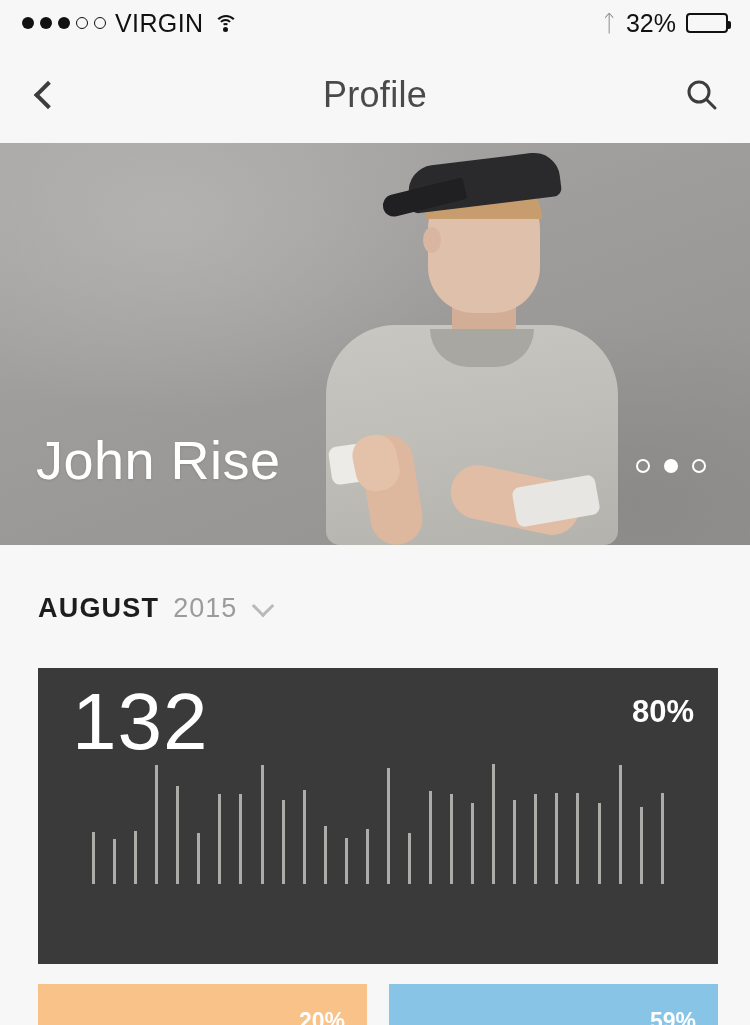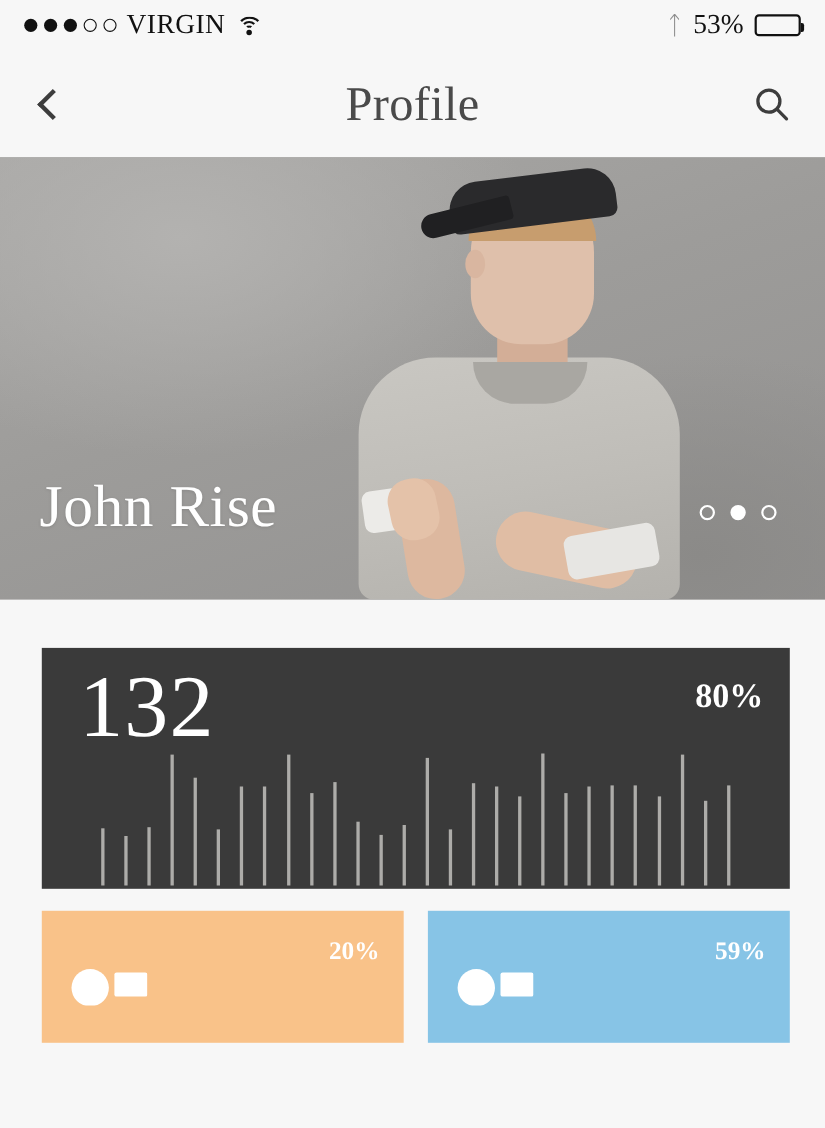--- a/index.html
+++ b/index.html
@@ -2,21 +2,21 @@
 <html><head>
 <meta charset="utf-8">
 <style>
   * { margin:0; padding:0; box-sizing:border-box; }
   html, body {
     width:750px; height:1025px;
     font-family:"Liberation Sans", sans-serif;
     background:#f7f7f7;
     overflow:hidden;
   }
-  .phone { position:relative; width:750px; height:1025px; background:#f7f7f7;font-family:Liberation Serif, serif; }
+  .phone { position:relative; width:750px; height:1025px; background:#f7f7f7; }
 
   
   .statusbar {
     height:46px; background:#f7f7f7;
     display:flex; align-items:center;
     padding:0 22px;
     position:relative;
   }
   .sb-left { display:flex; align-items:center; gap:9px; }
   .sig-dots { display:flex; align-items:center; gap:6px; }
@@ -45,21 +45,21 @@
   .batt-fill { height:100%; background:#111; border-radius:1px; }
 
   
   .navbar {
     height:97px; background:#f7f7f7;
     display:flex; align-items:center; justify-content:space-between;
     padding:0 26px;
   }
   .nav-back { width:44px; height:44px; display:flex; align-items:center; justify-content:center; }
   .chev-left { width:20px; height:20px; border-left:4px solid #3d3d3d; border-bottom:4px solid #3d3d3d; transform:rotate(45deg); }
-  .nav-title { font-size:44px; color:#4a4a4a; letter-spacing:0.3px; }
+  .nav-title { font-size:36px; color:#4a4a4a; letter-spacing:0.3px; }
   .nav-search { width:44px; height:44px; display:flex; align-items:center; justify-content:center; }
 
   
   .hero { position:relative; width:750px; height:402px; overflow:hidden; background:#9b9a98; }
   .hero-bg {
     position:absolute; inset:0;
     background:
       radial-gradient(ellipse 70% 80% at 22% 18%, #b3b2b0 0%, rgba(179,178,176,0) 62%),
       radial-gradient(ellipse 60% 70% at 85% 90%, #8b8a88 0%, rgba(139,138,136,0) 65%),
       linear-gradient(160deg, #a9a8a6 0%, #9d9c9a 45%, #929190 100%);
@@ -93,21 +93,21 @@
   .hdot { width:14px; height:14px; border-radius:50%; border:2.5px solid #fff; }
   .hdot.on { background:#fff; }
 
   
   .month-row { display:flex; align-items:center; gap:14px; padding:48px 0 0 38px; }
   .month { font-size:27px; font-weight:bold; color:#1d1d1d; letter-spacing:1.2px; }
   .year { font-size:27px; color:#9b9b9b; letter-spacing:1px; }
   .chev-down { width:16px; height:16px; border-right:3px solid #b9b9b9; border-bottom:3px solid #b9b9b9; transform:rotate(45deg); margin-top:-6px; margin-left:4px; }
 
   
-  .card-dark { position:relative; margin:44px 32px 0 38px; height:219px; background:#3a3a3a; }
+  .card-dark { position:relative; margin:44px 32px 0 38px; height:296px; background:#3a3a3a; }
   .card-top { position:relative; height:216px; }
   .big-num { position:absolute; left:34px; top:14px; font-size:80px; color:#fff; font-weight:300; letter-spacing:1px; line-height:1; }
   .pct-top { position:absolute; right:24px; top:26px; font-size:31px; color:#fff; font-weight:bold; }
   .chart { position:absolute; left:54px; right:54px; bottom:0; height:120px; display:flex; align-items:flex-end; justify-content:space-between; }
   .bar { width:3px; background:#adaca9; }
   .card-foot {
     position:absolute; left:0; right:0; bottom:0; height:80px; background:#2b2b2b;
     display:flex; align-items:center; justify-content:space-between; padding:0 26px 0 36px;
   }
   .foot-label { font-size:22px; color:#fff; font-weight:bold; letter-spacing:2.2px; }
@@ -138,21 +138,21 @@
       <span class="carrier">VIRGIN</span>
       <span class="wifi">
         <i class="a"></i>
           <i class="b"></i>
           <i class="c"></i>
           <i class="d"></i>
       </span>
     </div>
     <div class="sb-right">
       <span class="bt">ᛏ</span>
-      <span class="batt-pct">53%</span>
+      <span class="batt-pct">32%</span>
       <span class="batt"><span class="batt-fill" style="width:95%"></span></span>
     </div>
   </div>
 
   <div class="navbar">
     <div class="nav-back">
       <span class="chev-left"></span>
     </div>
     <div class="nav-title">Profile</div>
     <div class="nav-search">
@@ -181,20 +181,25 @@
       <div class="hand"></div>
     </div>
     <div class="hero-name">John Rise</div>
     <div class="hero-dots">
       <span class="hdot"></span>
       <span class="hdot on"></span>
       <span class="hdot"></span>
     </div>
   </div>
 
+  <div class="month-row">
+    <span class="month">AUGUST</span>
+    <span class="year">2015</span>
+    <span class="chev-down"></span>
+  </div>
 
   <div class="card-dark">
     <div class="card-top">
       <div class="big-num">132</div>
       <div class="pct-top">80%</div>
       <div class="chart" id="chart">
           <span class="bar" title="1: 36" style="height: 43.3735%; background: rgb(173, 172, 169);"></span>
           <span class="bar" title="2: 31" style="height: 37.3494%; background: rgb(173, 172, 169);"></span>
           <span class="bar" title="3: 37" style="height: 44.5783%; background: rgb(173, 172, 169);"></span>
           <span class="bar" title="4: 82" style="height: 98.7952%; background: rgb(173, 172, 169);"></span>

